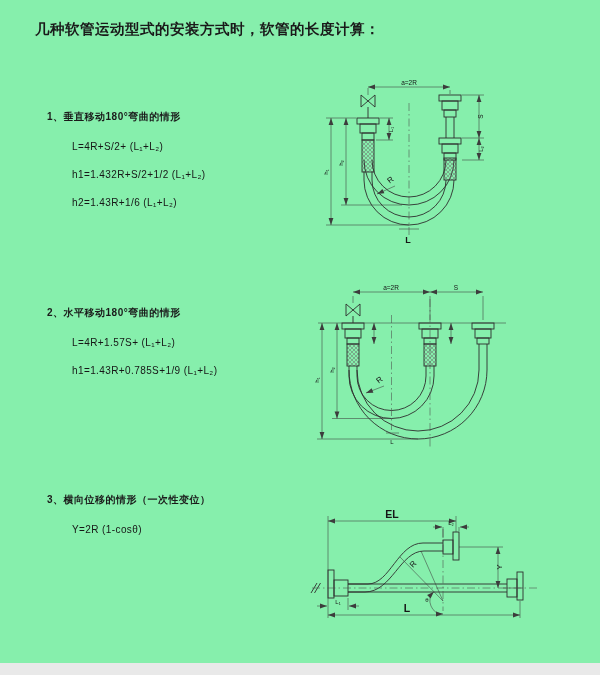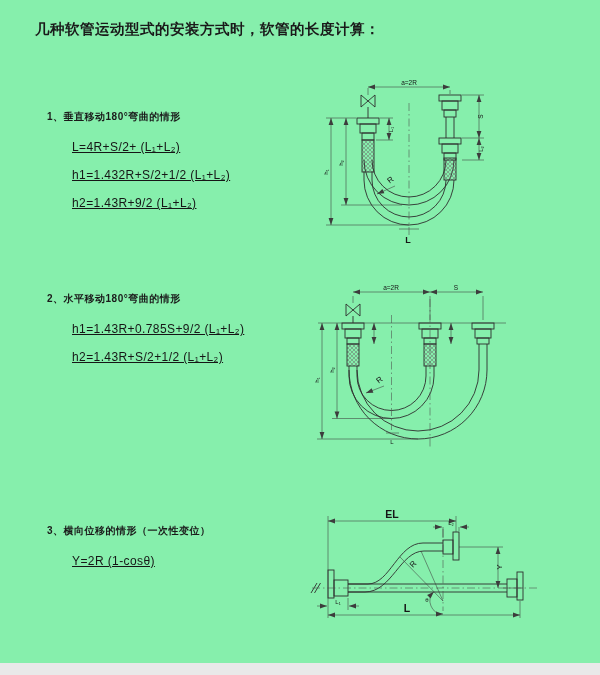--- a/index.html
+++ b/index.html
@@ -1,21 +1,21 @@
 <!DOCTYPE html>
 <html><head>
 <meta charset="utf-8">
 <style>
   html,body{margin:0;padding:0;background:#fff;}
   .doc{position:relative;width:600px;height:675px;background:#86efac;overflow:hidden;
        font-family:"Liberation Sans","DejaVu Sans",sans-serif;color:#1a1a1a;padding-left:40px;}
   .title{position:absolute;left:35px;top:20px;margin:0;font-size:14.5px;font-weight:700;letter-spacing:.5px;}
   .sec{position:absolute;left:47px;width:270px;}
   .sec h2{margin:0;font-size:10px;font-weight:700;line-height:20px;letter-spacing:.5px;white-space:nowrap;}
-  .sec p{margin:0 0 0 25px;line-height:28px;height:28px;font-size:12px;letter-spacing:.4px;white-space:nowrap;color:#161616;text-decoration:underline;}
+  .sec p{margin:0 0 0 25px;line-height:28px;height:28px;font-size:10px;letter-spacing:.4px;white-space:nowrap;color:#161616;}
   .sec p:first-of-type{margin-top:6px;}
   .dwg{position:absolute;}
   .dwg line,.dwg path,.dwg rect,.dwg polygon{stroke:#2e2e2e;stroke-width:.9;fill:none;}
   .dwg .dim{stroke:#3c3c3c;stroke-width:.55;}
   .dwg .cl{stroke:#4a4a4a;stroke-width:.55;stroke-dasharray:8 3 1.5 3;}
   .dwg text{fill:#161616;stroke:none;font-family:"Liberation Sans","DejaVu Sans",sans-serif;font-size:6.5px;}
   .dwg text.t6{font-size:6px;}
   .dwg text.t8{font-size:8px;}
   .dwg text.t9{font-size:9px;font-weight:600;}
   .dwg text.t10{font-size:10.5px;font-weight:600;}
@@ -25,30 +25,30 @@
 <body>
 
 <div class="doc">
 
   <h1 class="title">几种软管运动型式的安装方式时，软管的长度计算：</h1>
 
   <section class="sec" style="top:107px">
     <h2>1、垂直移动180°弯曲的情形</h2>
     <p>L=4R+S/2+ (L₁+L₂)</p>
     <p>h1=1.432R+S/2+1/2 (L₁+L₂)</p>
-    <p>h2=1.43R+9/2 (L₁+L₂)</p>
+    <p>h2=1.43R+1/6 (L₁+L₂)</p>
   </section>
 
-  <section class="sec" style="top:289px">
+  <section class="sec" style="top:303px">
     <h2>2、水平移动180°弯曲的情形</h2>
-    <p>h1=1.43R+0.785S+9/2 (L₁+L₂)</p>
-    <p>h2=1.43R+S/2+1/2 (L₁+L₂)</p>
+    <p>L=4R+1.57S+ (L₁+L₂)</p>
+    <p>h1=1.43R+0.785S+1/9 (L₁+L₂)</p>
   </section>
 
-  <section class="sec" style="top:521px">
+  <section class="sec" style="top:490px">
     <h2>3、横向位移的情形（一次性变位）</h2>
     <p>Y=2R (1-cosθ)</p>
   </section>
 
   <svg class="dwg" style="left:310px;top:70px" width="290" height="195" viewBox="310 70 290 195">
     <defs>
       <marker id="ar1" viewBox="0 0 8 6" refX="7.5" refY="3" markerWidth="8" markerHeight="6" orient="auto-start-reverse" markerUnits="userSpaceOnUse">
         <path d="M0.5,0.6 L7.5,3 L0.5,5.4 Z" style="fill:#3c3c3c;stroke:none"></path>
       </marker>
       <pattern id="ht1" width="4" height="4" patternUnits="userSpaceOnUse">

